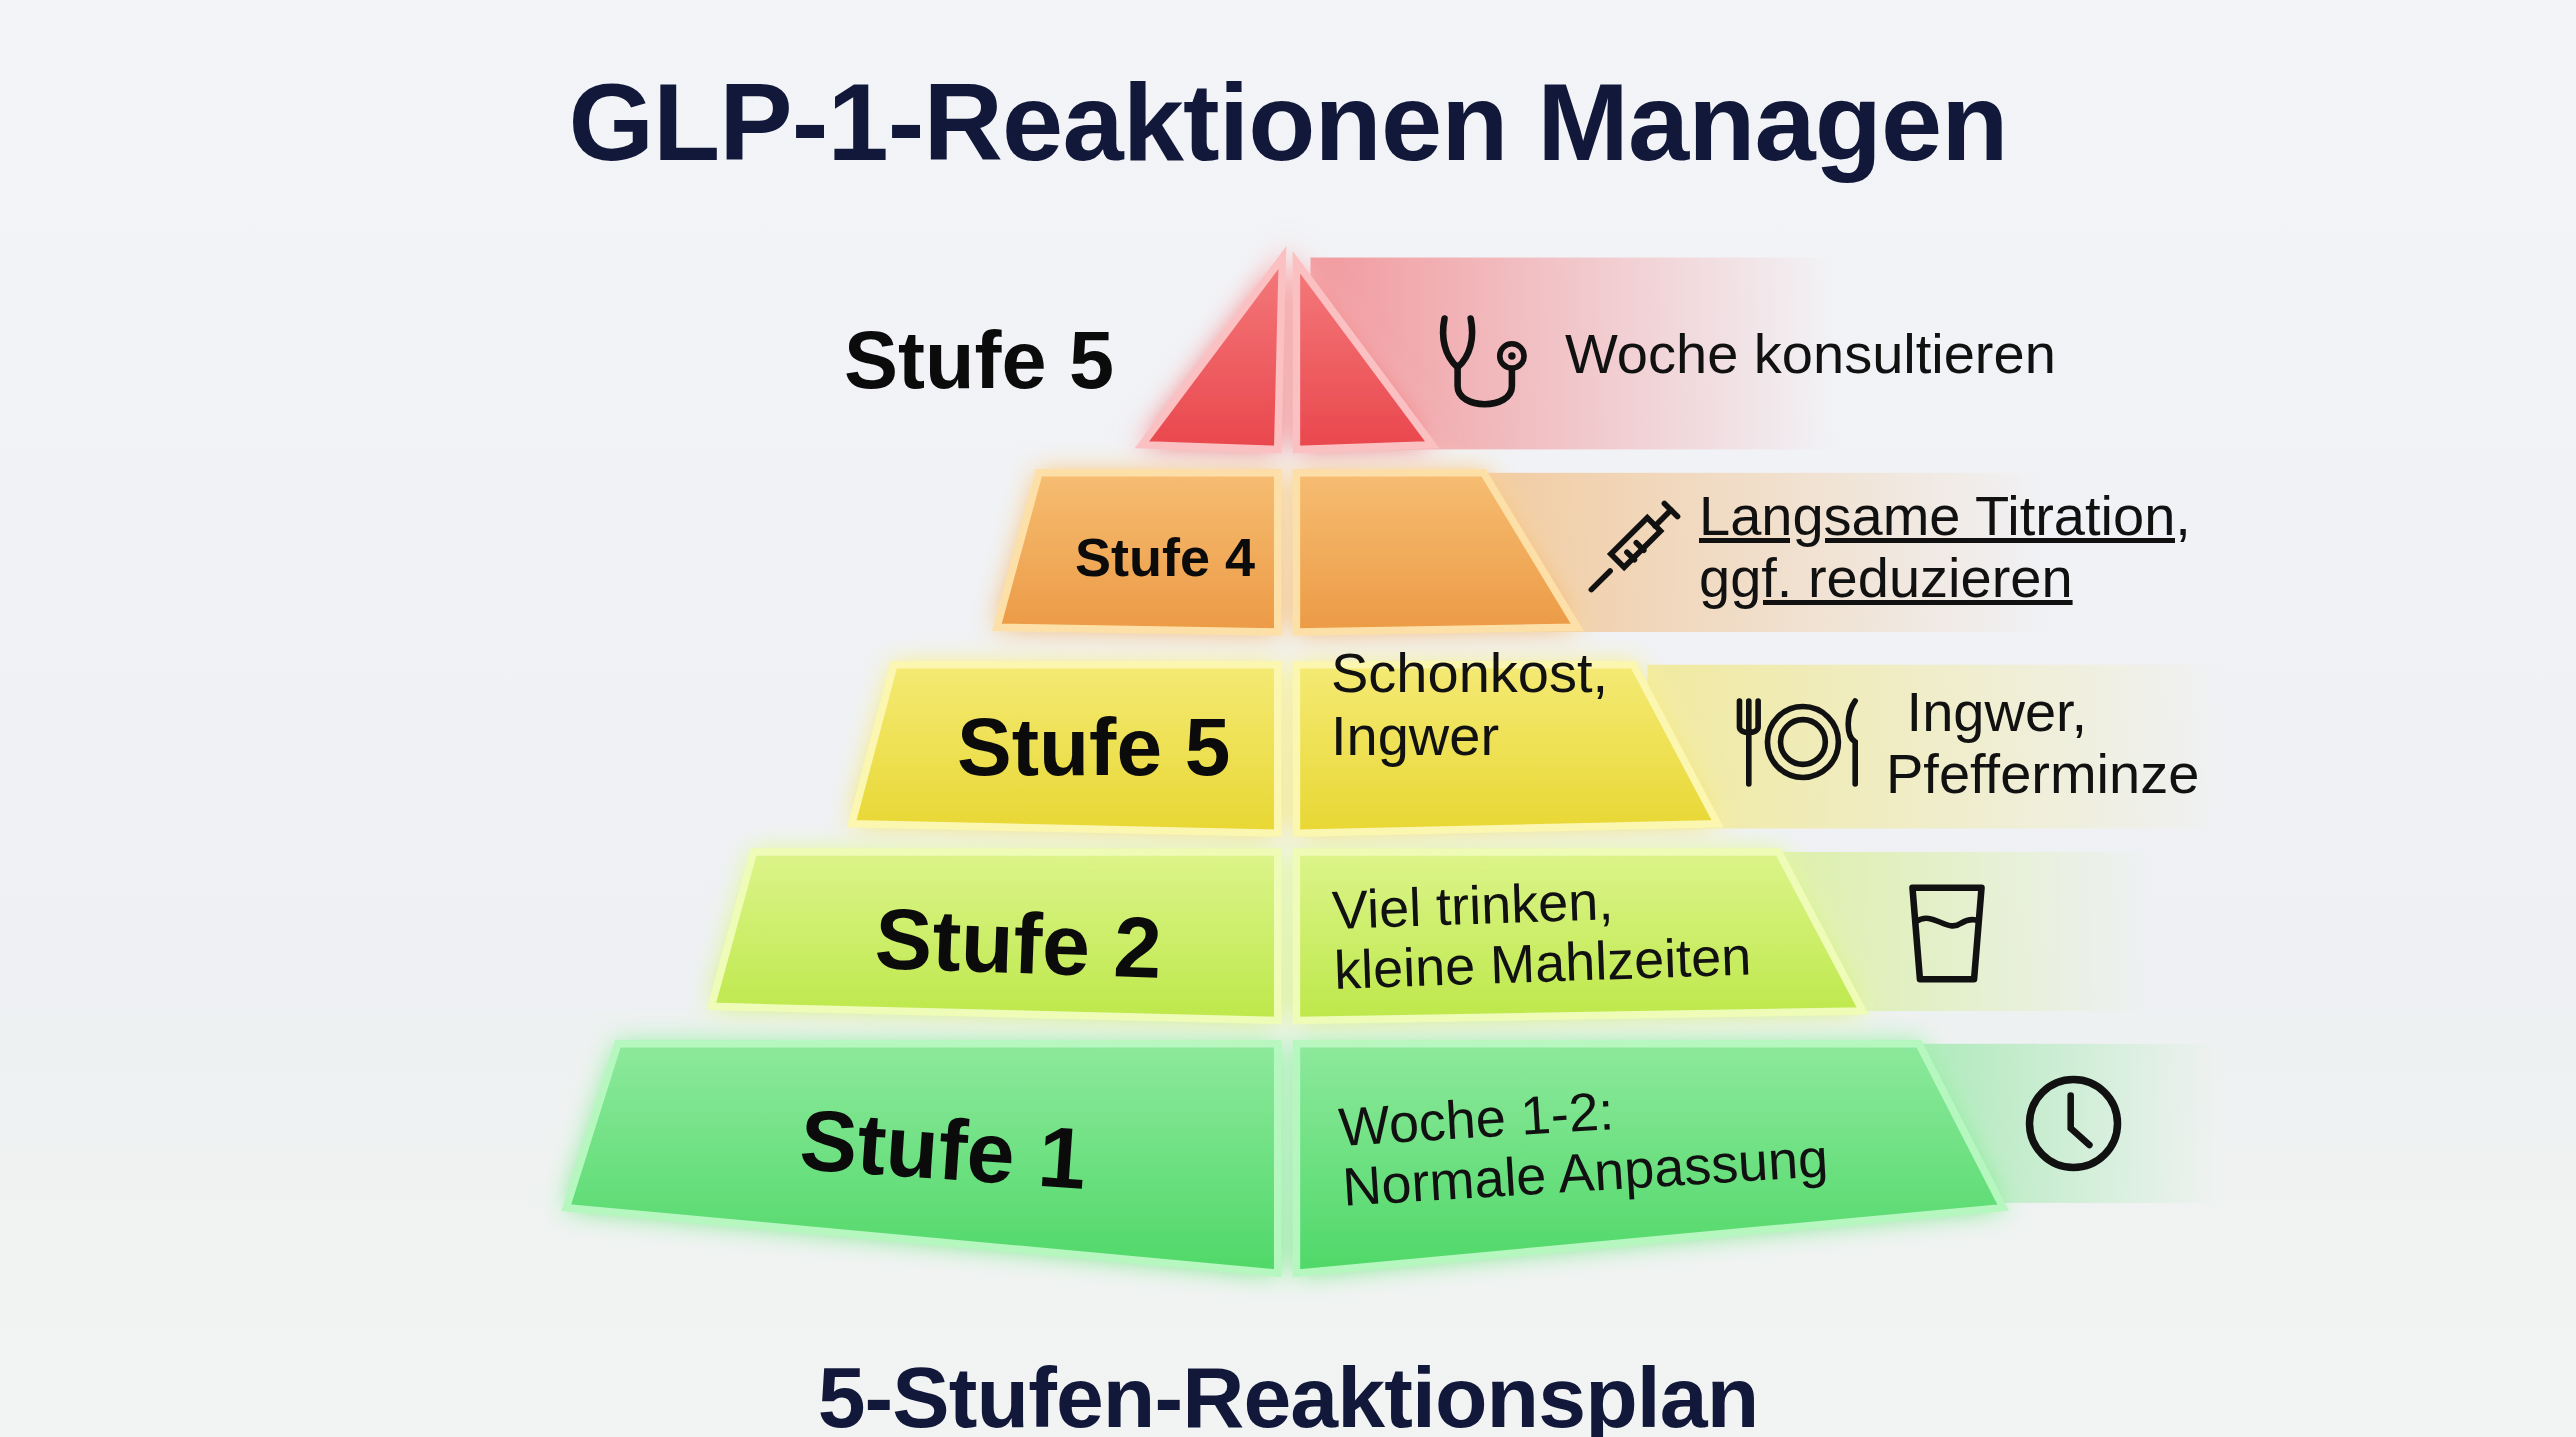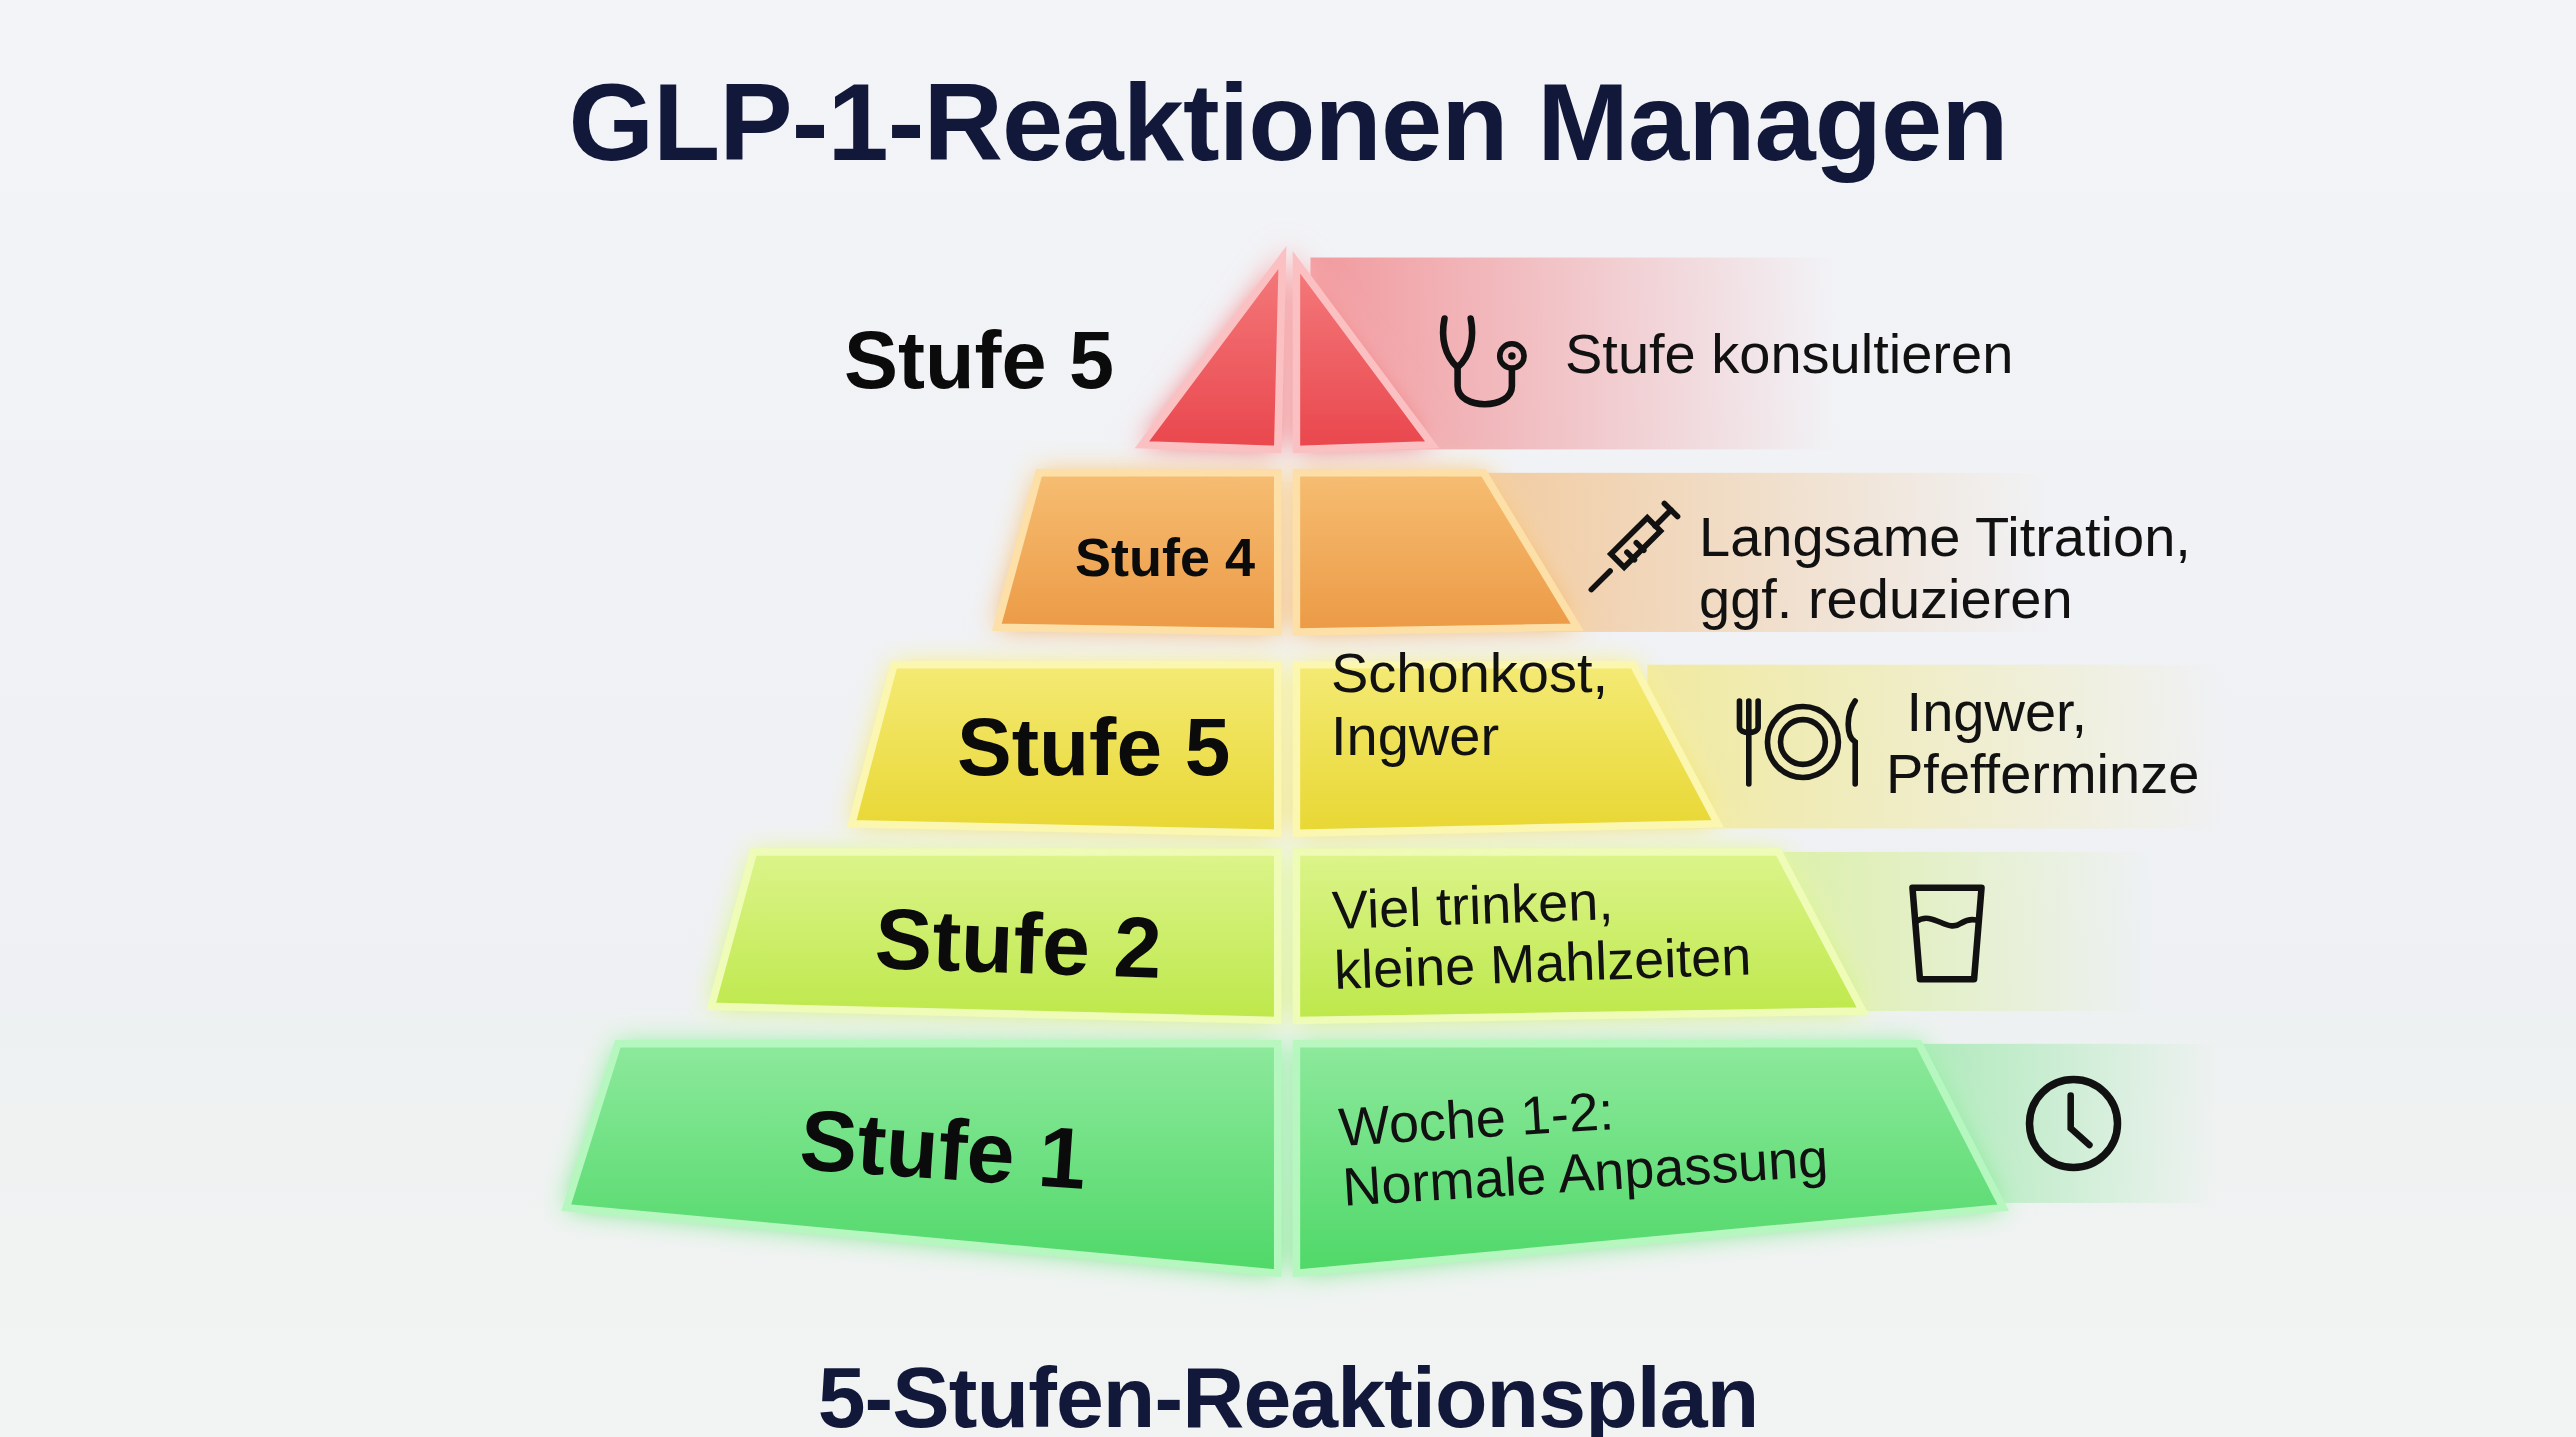--- a/index.html
+++ b/index.html
@@ -120,22 +120,22 @@
 </div>
 <div class="desc" style="left:1331px;top:880px;font-size:54px;transform:rotate(-2deg);transform-origin:left top;">
   <div>Viel trinken,</div>
   <div>kleine Mahlzeiten</div>
 </div>
 <div class="desc" style="left:1337px;top:1097px;font-size:54px;transform:rotate(-3.5deg);transform-origin:left top;">
   <div>Woche 1-2:</div>
   <div>Normale Anpassung</div>
 </div>
 
-<div class="rdesc" style="left:1565px;top:323px;">Stufe konsultieren</div>
-<div class="rdesc" style="left:1699px;top:506px;">
+<div class="rdesc" style="left:1565px;top:323px;">Woche konsultieren</div>
+<div class="rdesc" style="left:1699px;top:485px;text-decoration:underline;">
   <div>Langsame Titration,</div>
   <div>ggf. reduzieren</div>
 </div>
 <div class="rdesc" style="left:1886px;top:681px;">
   <div style="padding-left:20.6px">Ingwer,</div>
   <div>Pfefferminze</div>
 </div>
 
 <svg class="icon" style="left:1437px;top:309px" width="103" height="108" viewBox="0 0 110 115">
   <path d="M8 10 C4 30 8 50 22 62 C36 50 40 30 36 10" fill="none" stroke="#111" stroke-width="7" stroke-linecap="round"></path>

